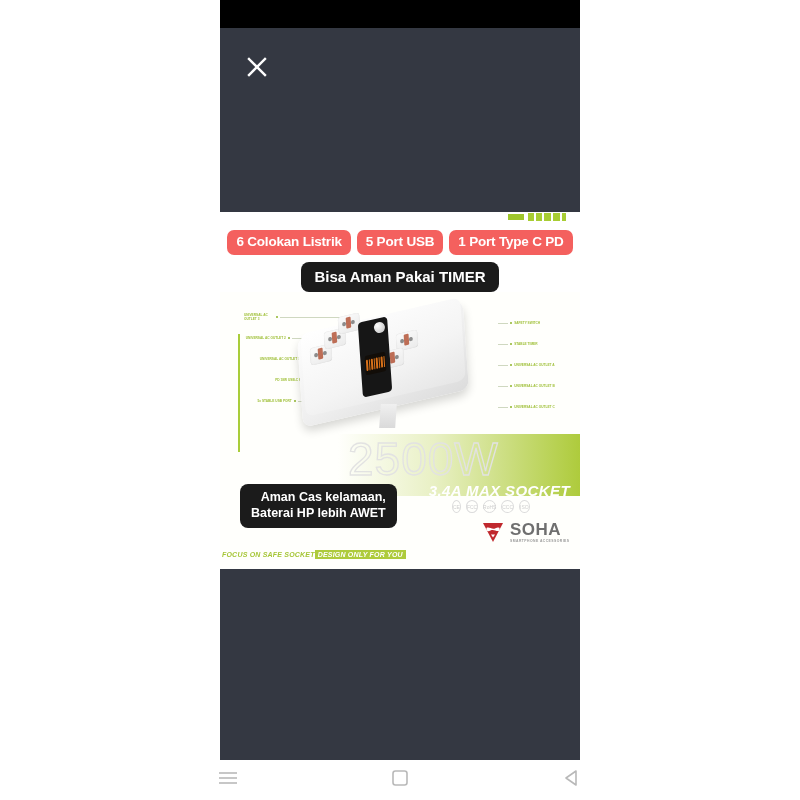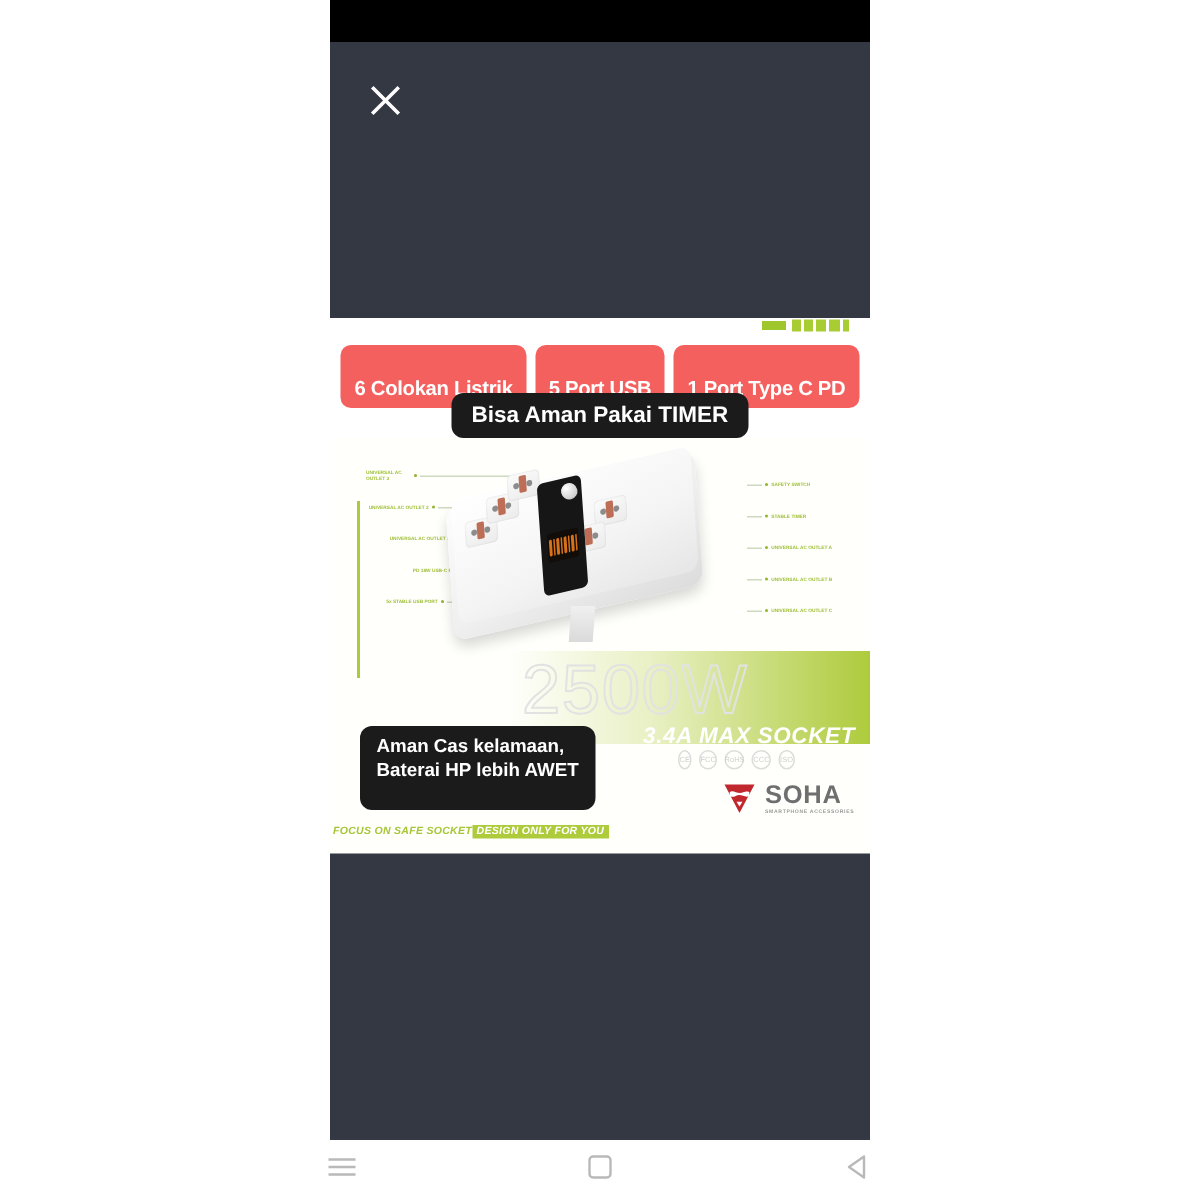--- a/index.html
+++ b/index.html
@@ -43,21 +43,21 @@
      background:linear-gradient(90deg,#a8cd33 0 6px,#fff 6px 8px,#a8cd33 8px 14px,#fff 14px 16px,#a8cd33 16px 23px,#fff 23px 25px,#a8cd33 25px 32px,#fff 32px 34px,#a8cd33 34px 38px);}
   
   .pill-row{
     position:absolute;left:0;top:18px;width:360px;
     display:flex;justify-content:center;gap:6px;
   }
   .pill{
     background:#f4605e;color:#ffffff;
     border-radius:7px;
     font-size:13.5px;font-weight:bold;
-    padding:21px 9px 6px 9px;
+    padding:4px 9px 6px 9px;
     white-space:nowrap;
     letter-spacing:-0.2px;
   }
   .pill-dark-wrap{
     position:absolute;left:0;top:50px;width:360px;
     display:flex;justify-content:center;
   }
   .pill-dark{
     background:#1b1b1b;color:#ffffff;
     border-radius:8px;
@@ -154,22 +154,22 @@
   }
   .watt-sub{
     position:absolute;right:10px;top:190px;
     font-size:15px;font-weight:bold;font-style:italic;color:#ffffff;
     letter-spacing:.4px;
   }
   
   .caption{
     position:absolute;left:20px;top:192px;
     background:#1b1b1b;color:#fff;border-radius:8px;
-    padding:5px 11px 19px 11px;
-    font-size:12.5px;font-weight:bold;line-height:1.28;
+    padding:5px 11px 7px 11px;
+    font-size:12.5px;font-weight:bold;line-height:1.28;text-align:right;
   }
   
   .certs{
     position:absolute;left:232px;top:208px;width:76px;
     display:flex;gap:5px;
   }
   .cert{
     width:11px;height:11px;border-radius:50%;
     border:1px solid #dcdcdc;
     display:flex;align-items:center;justify-content:center;

